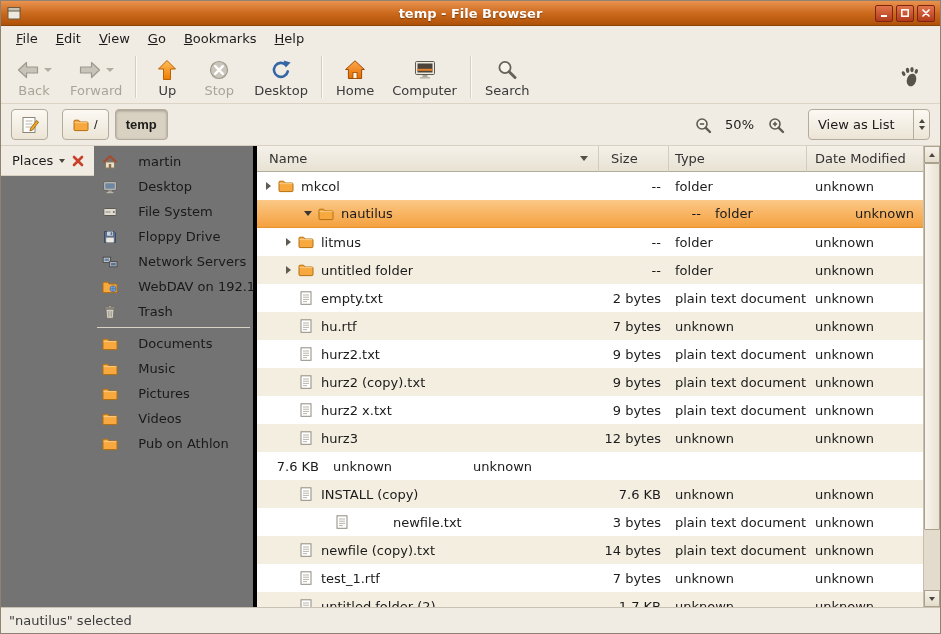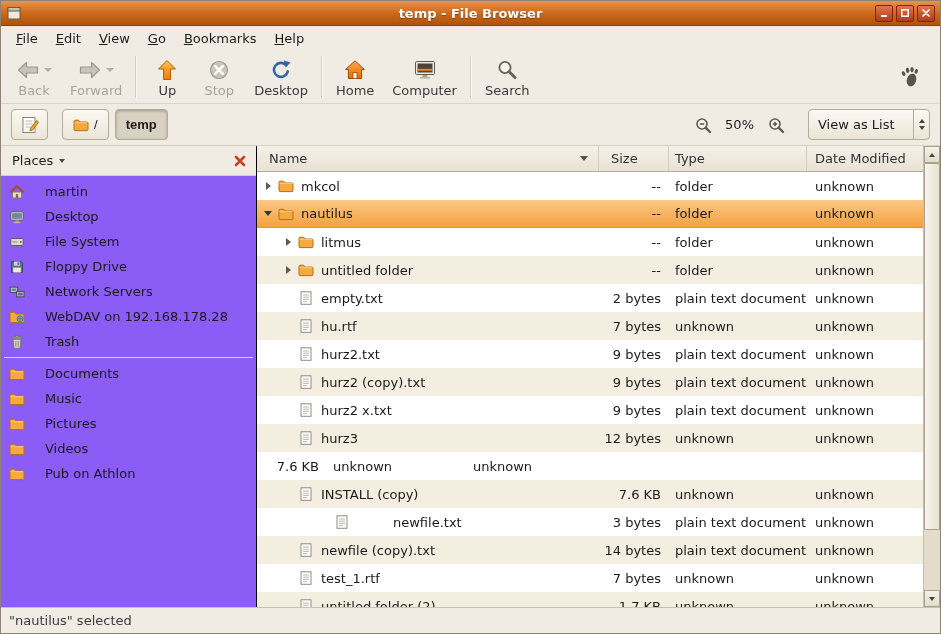--- a/index.html
+++ b/index.html
@@ -41,21 +41,21 @@
   .zoombtn{border:none;background:transparent;display:inline-flex;align-items:center;justify-content:center;width:24px;height:24px;padding:0}
   .zoom-level{font-size:13px;color:#1c1c1c;margin:0 4px}
   .viewcombo{height:31px;width:122px;margin-left:14px;border:1px solid #B3AB9B;border-radius:4px;background:linear-gradient(#FCF9F3,#ECE5D6);display:flex;align-items:center;overflow:hidden}
   .combo-label{flex:1;padding-left:9px;font-size:13px}
   .combo-stepper{width:16px;height:100%;border-left:1px solid #B3AB9B;display:flex;flex-direction:column;align-items:center;justify-content:center;gap:3px}
   .tri-up{width:0;height:0;border-left:3.5px solid transparent;border-right:3.5px solid transparent;border-bottom:4.5px solid #4a463e}
   .tri-down{width:0;height:0;border-left:3.5px solid transparent;border-right:3.5px solid transparent;border-top:4.5px solid #4a463e}
 
   
   .content{flex:1;display:flex;min-height:0}
-  .sidebar{width:256px;flex:none;background:#8b5cf6;border-right:1px solid #000000;display:flex;flex-direction:column}
+  .sidebar{width:256px;flex:none;background:#737373;border-right:4px solid #000000;display:flex;}
   .places-bar{height:30px;flex:none;background:#F0ECE4;border-bottom:1px solid #D6CFC2;display:flex;align-items:center;padding:0 7px}
   .places-label{display:inline-flex;align-items:center;gap:6px;padding:2px 4px;font-size:13px;color:#1c1c1c}
   .places-close{margin-left:auto;display:inline-flex;align-items:center;justify-content:center;width:18px;height:18px}
   .sb-list{flex:1;overflow:hidden;padding-top:3px}
   .sb-item{height:25px;display:flex;align-items:center;gap:20px;padding-left:8px;font-size:13px;color:#1a1a1a;white-space:nowrap}
   .sb-sep{height:1px;background:#D8D2C4;margin:3px 3px}
 
   .filepane{flex:1;display:flex;min-width:0;background:#fff}
   .list-main{flex:1;display:flex;flex-direction:column;min-width:0}
   .list-header{height:26px;flex:none;display:flex}
@@ -484,21 +484,21 @@
                     <path d="M1.6 5.6 H14.4" stroke="#FBCB85" stroke-width="1"></path>
                   </svg>
                 </span>
                 <span class="fname">mkcol</span>
               </div>
               <div class="cell size">--</div>
               <div class="cell type">folder</div>
               <div class="cell date">unknown</div>
             </div>
             <div class="frow selected">
-              <div class="cell name" style="padding-left: 5px;">
+              <div class="cell name" style="padding-left: 5px; margin-left: 40px;">
                 <span class="expander expanded"></span>
                 <span class="row-icon icon16">
                   <svg viewBox="0 0 16 16">
                     <path d="M1 4.2 C1 3.6 1.4 3.2 2 3.2 H5.6 L7.2 5 H14 C14.6 5 15 5.4 15 6 V12.6 C15 13.2 14.6 13.6 14 13.6 H2 C1.4 13.6 1 13.2 1 12.6 Z" fill="#F7A93F" stroke="#B5700F"></path>
                     <path d="M1.6 5.6 H14.4" stroke="#FBCB85" stroke-width="1"></path>
                   </svg>
                 </span>
                 <span class="fname">nautilus</span>
               </div>
               <div class="cell size">--</div>

